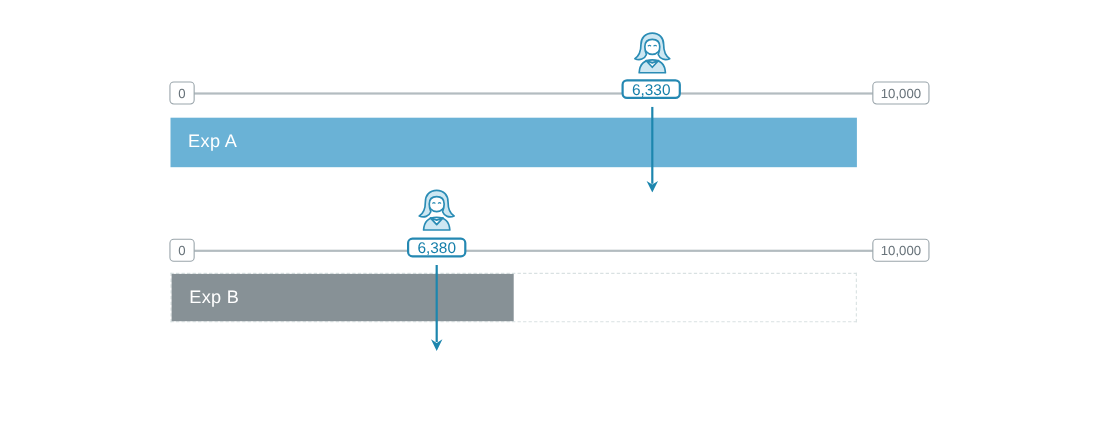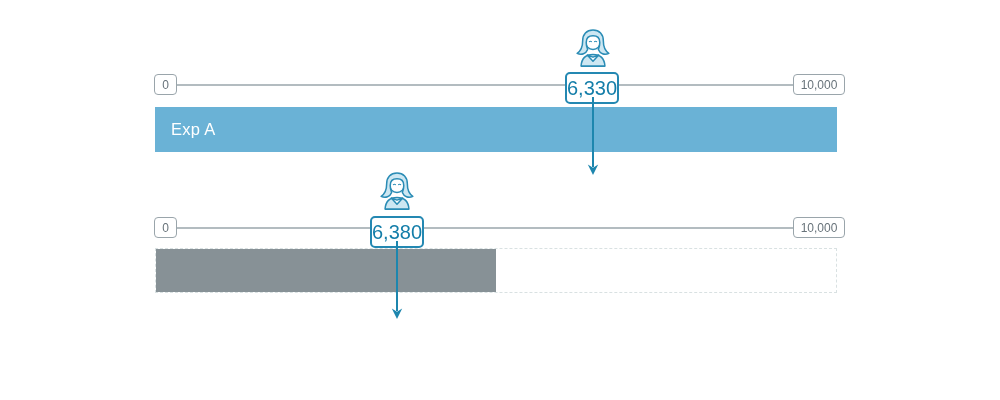--- a/index.html
+++ b/index.html
@@ -45,34 +45,34 @@
     z-index: 2;
     height: 21px;
   }
   .value-pill {
     position: absolute;
     box-sizing: border-box;
     background: #ffffff;
     border: 2px solid #2488b2;
     border-radius: 5px;
     color: #147ea9;
-    font-size: 20px;
+    font-size: 14px;
     font-weight: 500;
     display: flex;
     align-items: center;
     justify-content: center;
     z-index: 3;
     width: 54px;
-    height: 32px;
+    height: 18px;
     cursor: pointer;
   }
   .bar {
     position: absolute;
     left: 155px;
-    width: 682px;
+    width: 624px;
     height: 45px;
     box-sizing: border-box;
     z-index: 1;
   }
   .bar-a { background: #6ab2d6; }
   .bar-b { border: 1px dashed #d9e1e2; background: #ffffff; }
   .bar-fill {
     position: absolute;
     left: 0;
     top: 0;
@@ -155,20 +155,21 @@
     <div class="track" style="top:227px;"></div>
 
     <div class="pill" style="left:154px; top:217px; width:23px;">0</div>
 
     <div class="value-pill" style="left:370px; top:216px;">6,380</div>
 
     <div class="pill" style="left:793px; top:217px; width:52px;">10,000</div>
 
     <div class="bar bar-b" style="top:248px;">
       <div class="bar-fill"></div>
+      <span class="bar-label">Exp B</span>
     </div>
 
     <svg class="arrow" style="left:390px; top:241px; height:78px;" viewBox="0 0 14 78" aria-hidden="true">
       <line x1="7" y1="0" x2="7" y2="70" stroke="#1d86ae" stroke-width="2"></line>
       <path d="M7,78 L1.8,67.5 L7,70.8 L12.2,67.5 Z" fill="#1d86ae"></path>
     </svg>
   </div>
 
 </div>
 

